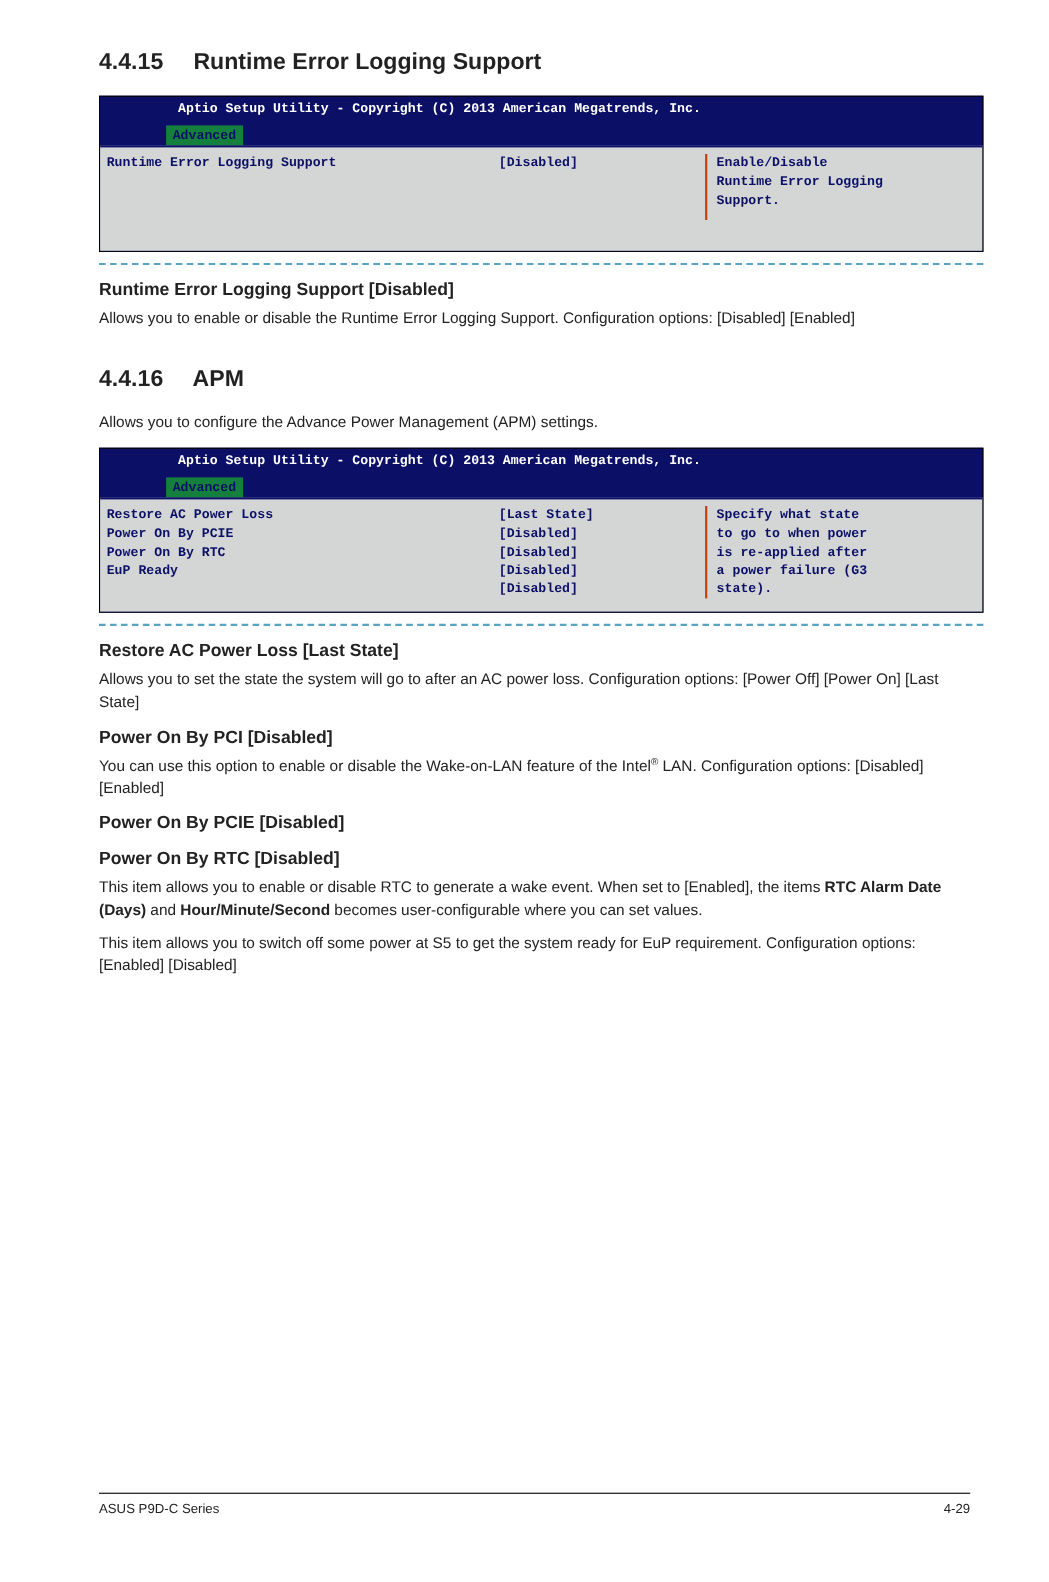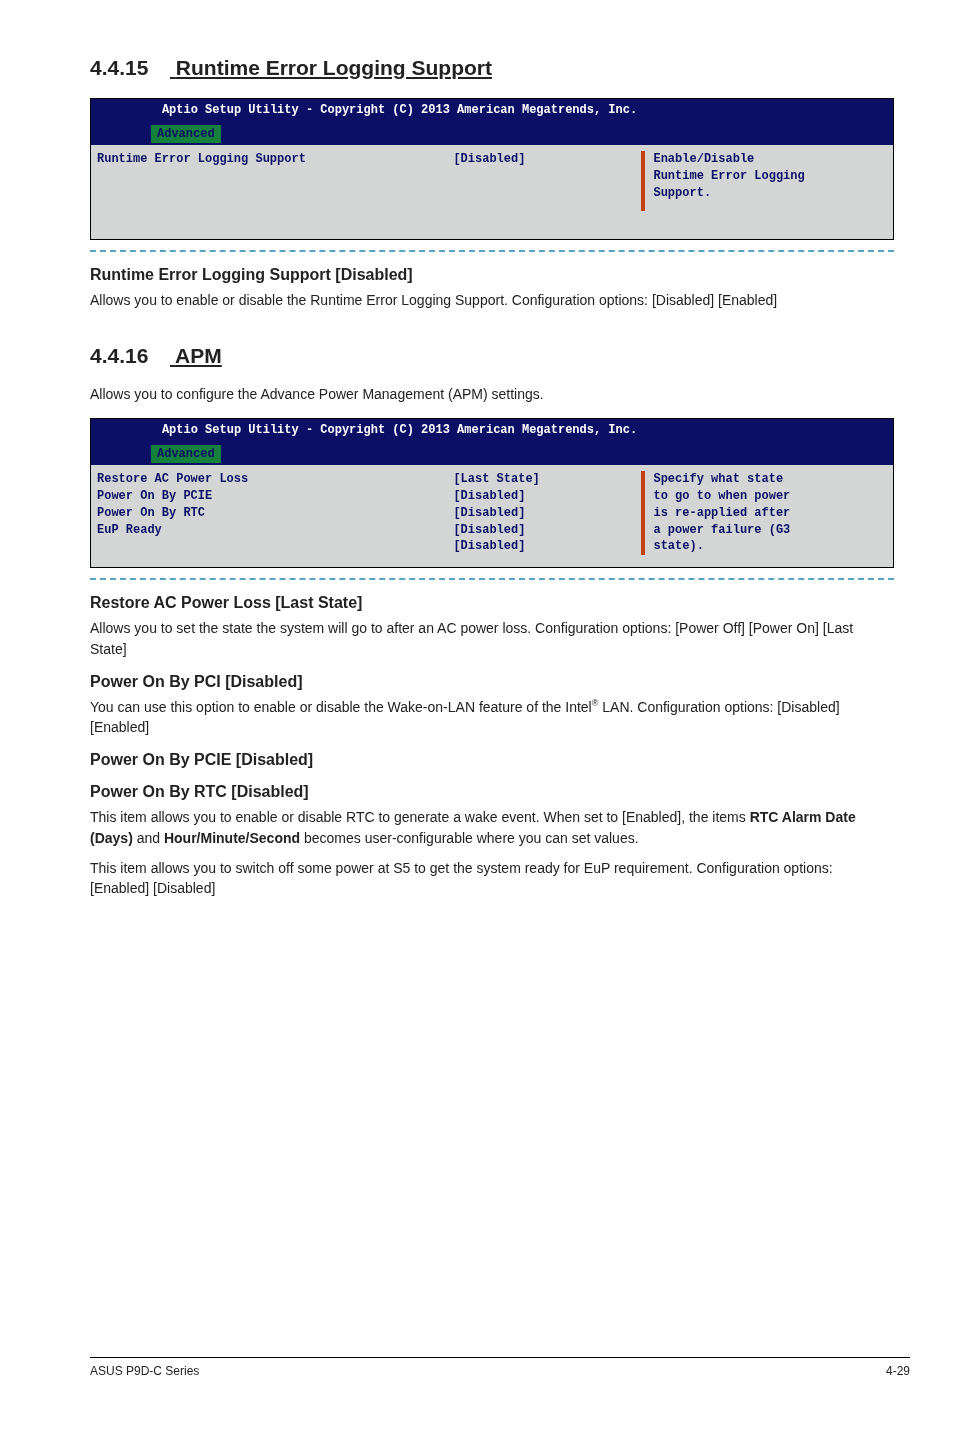--- a/index.html
+++ b/index.html
@@ -12,22 +12,21 @@
   }
   .page {
     padding: 40px 60px 40px 90px;
     box-sizing: border-box;
     min-height: 1398px;
     position: relative;
   }
   h2.section-title {
     font-size: 21px;
     font-weight: bold;
-    margin: 16px 0 18px 0;
-    text-decoration: underline;
+    margin: 5px 0 18px 0;
   }
   .sect-num {
     display: inline-block;
     min-width: 80px;
   }
   .bios-box {
     margin: 0 0 10px 0;
     border: 1px solid #000;
     background: #0b0f66;
     font-family: "Courier New", monospace;
@@ -66,21 +65,21 @@
     flex: 0 0 45%;
     color: #0b0f66;
   }
   .bios-mid {
     flex: 0 0 24%;
     color: #0b0f66;
   }
   .bios-right {
     flex: 1;
     color: #0b0f66;
-    border-left: 4px solid #c2410c;
+    border-left: 2px solid #c2410c;
     padding-left: 8px;
     margin-left: -2px;
     box-sizing: border-box;
   }
   .bios-row { white-space: pre; line-height: 1.4; }
 
   .dashed-sep {
     border: none;
     border-top: 2px dashed #58a4c4;
     margin: 0 0 14px 0;
@@ -99,21 +98,21 @@
   p.body-text sup { font-size: 9px; }
   .subtitle-after-h2 {
     font-size: 14px;
     margin: 0 0 16px 0;
   }
 
   .footer {
     position: absolute;
     bottom: 20px;
     left: 90px;
-    right: 44px;
+    right: 72px;
     border-top: 1px solid #000;
     padding-top: 6px;
     font-size: 12px;
     display: flex;
     justify-content: space-between;
     color: #222;
   }
 </style>
 </head>
 <body>

